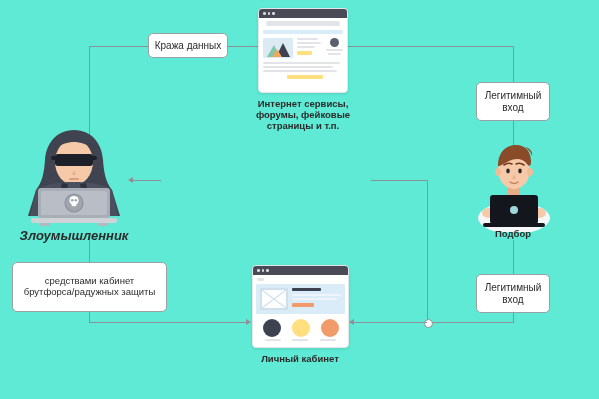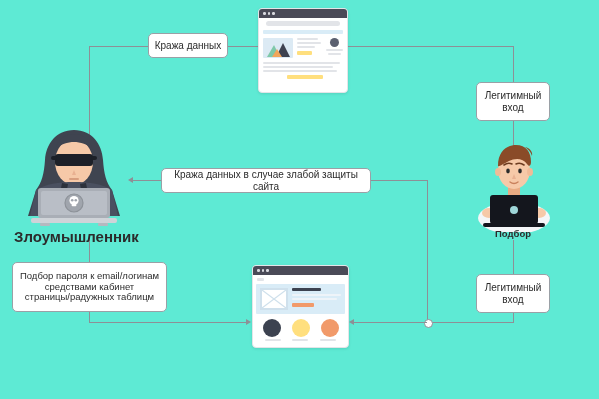--- a/index.html
+++ b/index.html
@@ -92,28 +92,24 @@
   <div class="ln lnh" style="left:89px;  top:322px; width:158px;"></div>
   <div class="arrow arr-right" style="left:246px; top:319px;"></div>
 
   <div class="arrow arr-left" style="left:349px; top:319px;"></div>
   <div class="ln lnh" style="left:354px; top:322px; width:73px;"></div>
 
   <div class="lbl" style="left:148px; top:33px; width:80px; height:25px; font-size:10px;">
     <span>Кража данных</span>
   </div>
 
-  <div class="lbl" style="left:161px; top:168px; width:210px; height:25px; font-size:10px;">
-    <span>Кража данных в случае злабой защиты сайта</span>
-  </div>
 
   <div class="lbl" style="left:12px; top:262px; width:155px; height:50px; font-size:9.5px; flex-direction:column;">
-    <span>Подбор пароля к email/логинам</span>
     <span>средствами кабинет</span>
-    <span>страницы/радужных таблицм</span>
+    <span>брутфорса/радужных защиты</span>
   </div>
 
   <div class="lbl" style="left:476px; top:82px; width:74px; height:39px; font-size:10px; flex-direction:column;">
     <span>Легитимный</span>
     <span>вход</span>
   </div>
 
   <div class="lbl" style="left:476px; top:274px; width:74px; height:39px; font-size:10px; flex-direction:column;">
     <span>Легитимный</span>
     <span>вход</span>
@@ -152,20 +148,25 @@
 
       <div class="sw-row" style="display:block;">
         <div class="bar" style="height:2px;width:96%;margin-bottom:2px;"></div>
         <div class="bar" style="height:2px;width:88%;margin-bottom:2px;"></div>
         <div class="bar" style="height:2px;width:92%;margin-bottom:3px;"></div>
         <div class="bar-yellow" style="height:4px;width:45%;margin-left:30%;"></div>
       </div>
     </div>
   </div>
 
+  <div class="cap" style="left:238px; top:98px; width:130px; font-size:9.5px;">
+    <div>Интернет сервисы,</div>
+    <div>форумы, фейковые</div>
+    <div>страницы и т.п.</div>
+  </div>
 
   <div class="win" style="left:252px; top:265px; width:97px; height:83px;">
     <div class="win-bar">
       <div class="dot"></div>
       <div class="dot"></div>
       <div class="dot"></div>
     </div>
     <div>
       <div class="bar" style="height:3px;width:7px;margin:3px 0 3px 4px;"></div>
       <div class="aw-panel">
@@ -189,20 +190,23 @@
         <div class="aw-circ" style="background:#f19a6a;"></div>
       </div>
       <div style="display:flex;justify-content:space-around;margin:0 6px;">
         <div class="bar" style="height:2px;width:16px;"></div>
         <div class="bar" style="height:2px;width:16px;"></div>
         <div class="bar" style="height:2px;width:16px;"></div>
       </div>
     </div>
   </div>
 
+  <div class="cap" style="left:240px; top:353px; width:120px; font-size:9.5px;">
+    <div>Личный кабинет</div>
+  </div>
 
   <div class="person" style="left:18px; top:124px;">
     <svg width="112" height="104" viewBox="0 0 112 104">
 
       <path d="M56 6 C38 6 28 20 27 36 C26 50 24 58 18 66 L10 92 L102 92 L94 66 C88 58 86 50 85 36 C84 20 74 6 56 6 Z" fill="#3f4450"></path>
 
       <ellipse cx="56" cy="38" rx="19" ry="23" fill="#f6c9a8"></ellipse>
       <path d="M37 26 C40 14 48 10 56 10 C64 10 72 14 75 26 C70 20 62 18 56 18 C50 18 42 20 37 26 Z" fill="#3f4450"></path>
 
       <rect x="37" y="30" width="38" height="12" rx="3" fill="#1d2028"></rect>
@@ -224,21 +228,21 @@
       <circle cx="54.2" cy="76.2" r="1.3" fill="#a0a5ad"></circle>
       <circle cx="57.8" cy="76.2" r="1.3" fill="#a0a5ad"></circle>
       <rect x="53.6" y="80" width="4.8" height="2.2" rx="1" fill="#ffffff"></rect>
 
       <rect x="13" y="94" width="86" height="5" rx="2" fill="#cfd3d8"></rect>
       <rect x="22" y="99" width="10" height="3" rx="1" fill="#b4b9c0"></rect>
       <rect x="80" y="99" width="10" height="3" rx="1" fill="#b4b9c0"></rect>
     </svg>
   </div>
 
-  <div class="cap" style="left:14px; top:228px; width:120px; font-size:15px;">
+  <div class="cap" style="left:14px; top:228px; width:120px; font-size:13px;font-style:italic;">
     <div>Злоумышленник</div>
   </div>
 
   <div class="person" style="left:477px; top:140px;">
     <svg width="74" height="92" viewBox="0 0 74 92">
 
       <ellipse cx="37" cy="78" rx="36" ry="16" fill="#f4f6f8"></ellipse>
 
       <rect x="31" y="46" width="12" height="14" fill="#e8ab83"></rect>
 

